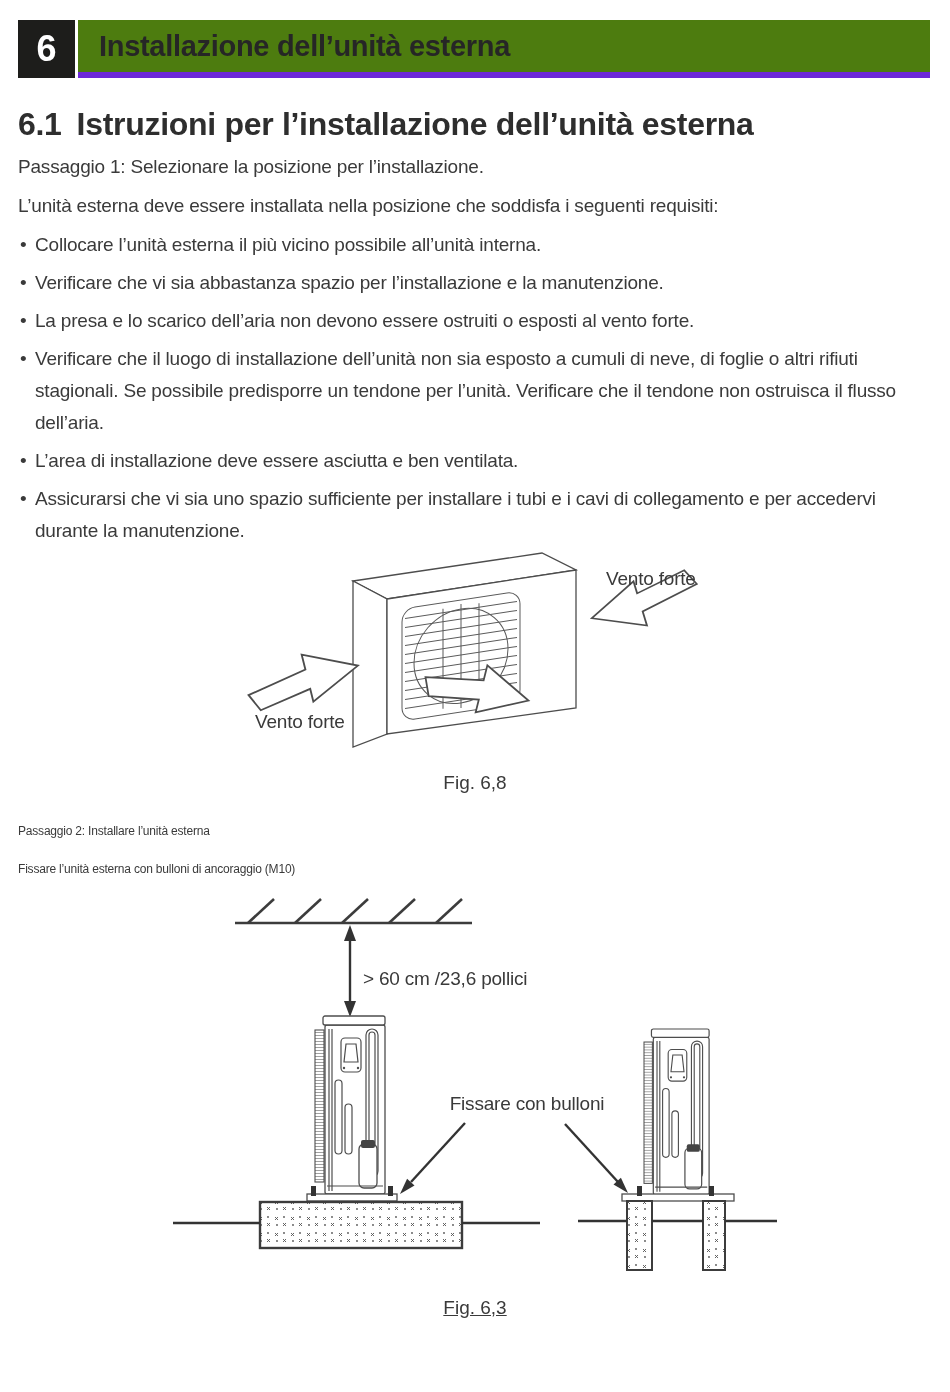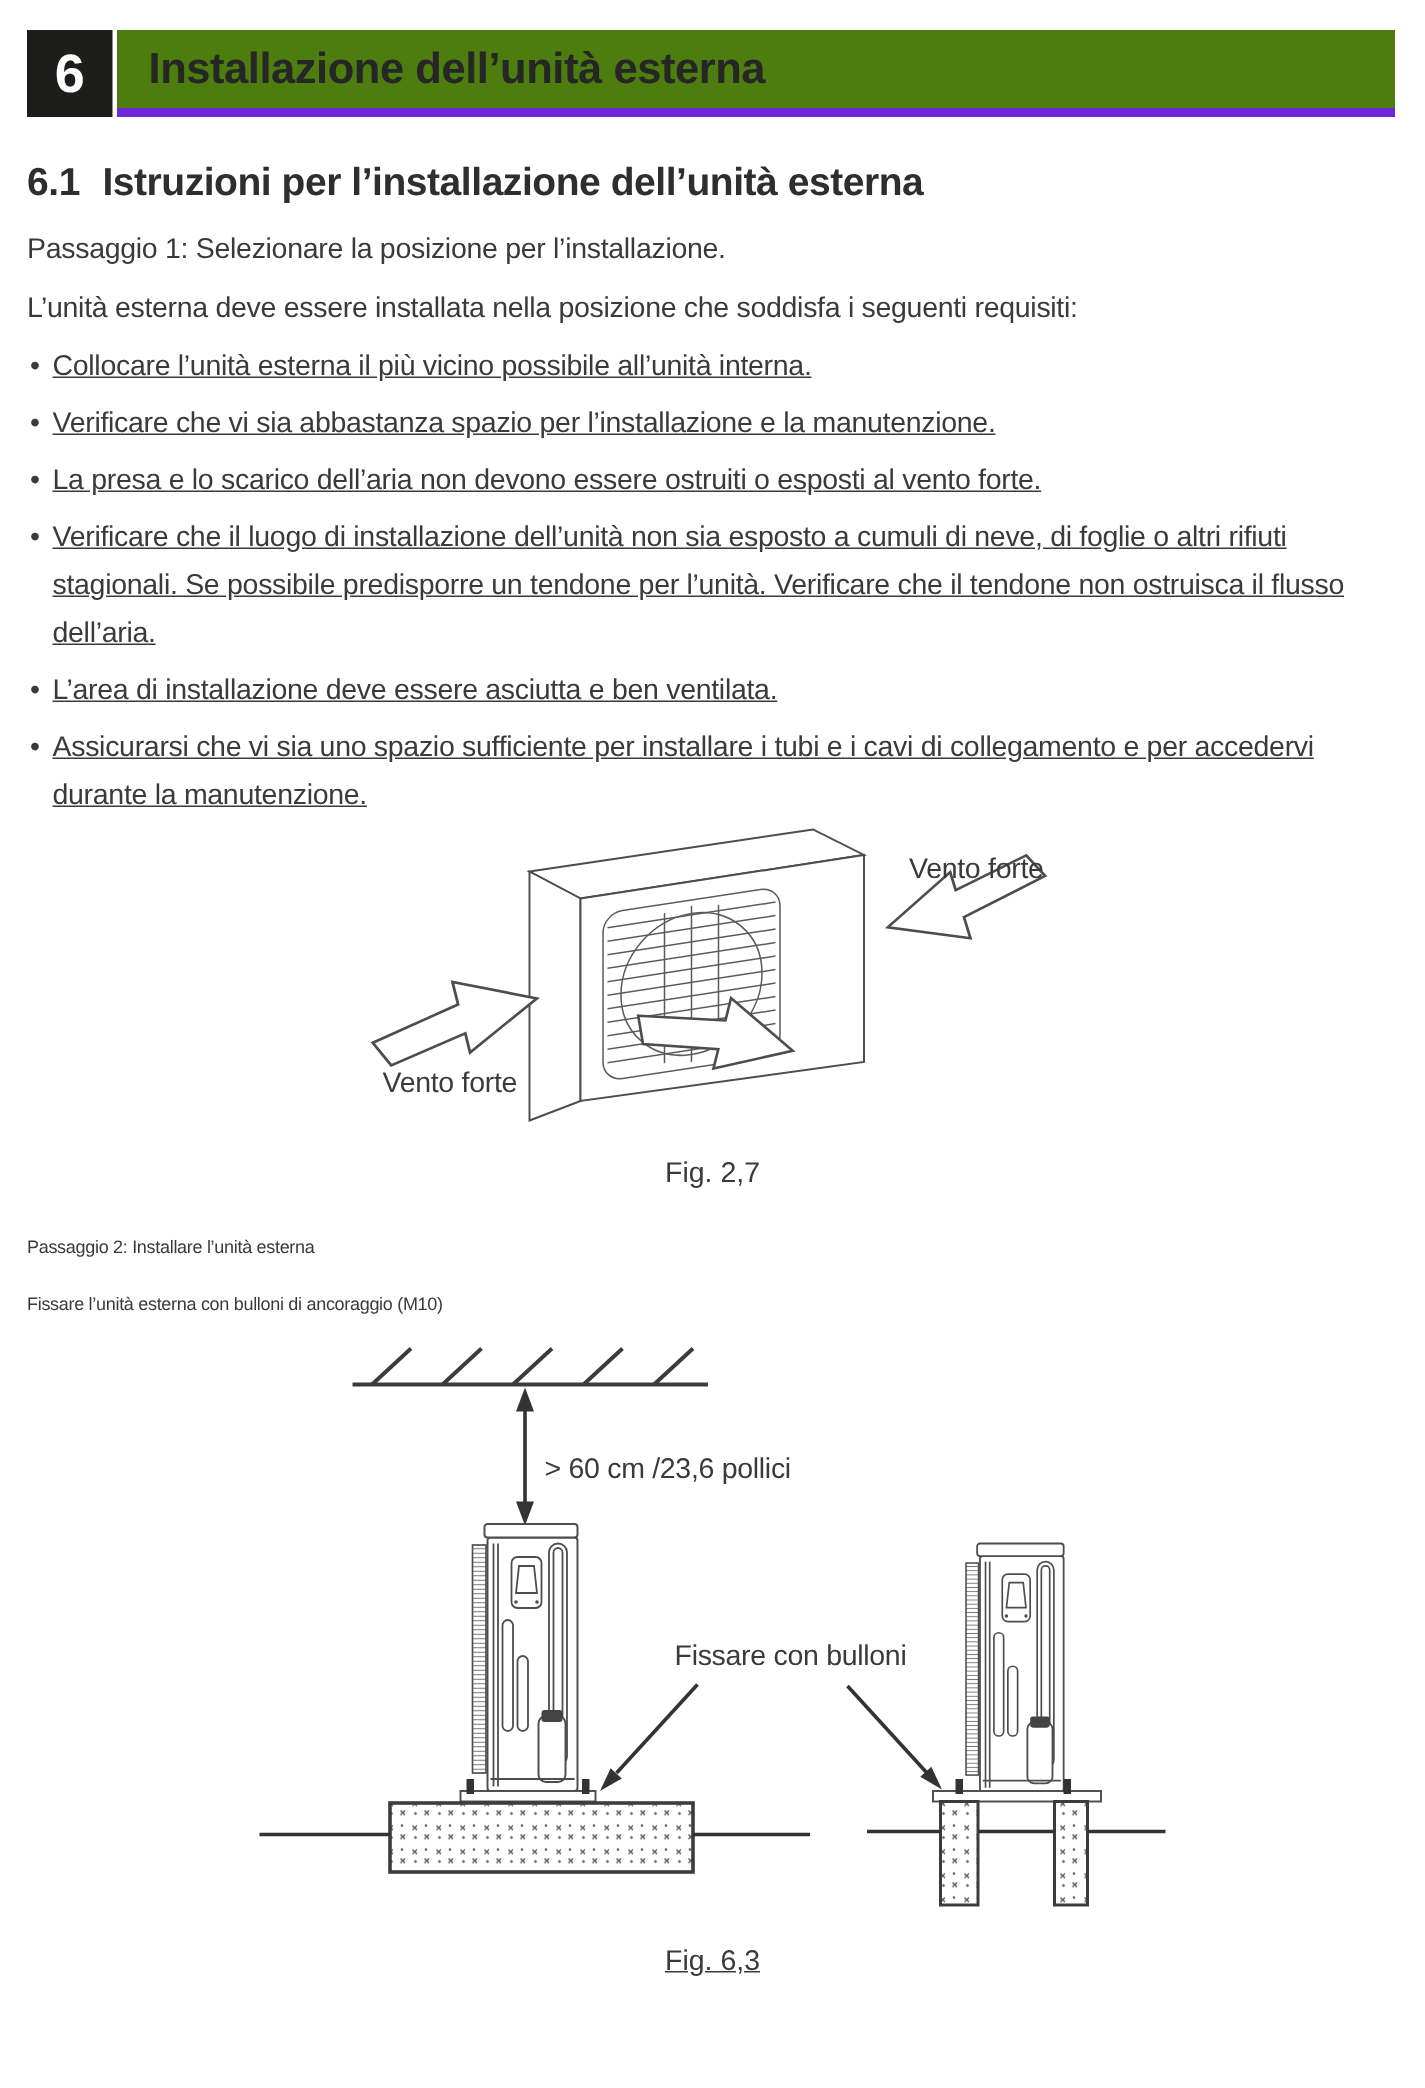--- a/index.html
+++ b/index.html
@@ -13,31 +13,31 @@
     width:57px; background:#1d1d1b; color:#fff; display:flex; align-items:center;
     justify-content:center; font-size:36px; font-weight:bold; flex:0 0 auto;
   }
   .chapter-titlebar {
     flex:1; margin-left:3px; background:#4d7c0f; border-bottom:6px solid #6d28d9;
     display:flex; align-items:center; padding-left:21px;
     font-size:29px; font-weight:bold; color:#262626; letter-spacing:-0.3px;
   }
   
   .section-heading {
-    position:absolute; left:18px; top:106px; font-size:26px; font-weight:bold;
+    position:absolute; left:18px; top:106px; font-size:32px; font-weight:bold;
     color:#2e2e2e; letter-spacing:-0.3px;
   }
   .section-heading .sec-num { margin-right:15px; }
   
   .textflow {
     position:absolute; left:18px; top:151px; width:916px;
     font-size:19px; line-height:32px; letter-spacing:-0.2px; color:#3a3a3a;
   }
   .textflow p { margin:0 0 7px; }
-  .textflow ul { margin:5px 0 16px; padding:0; list-style:none;text-decoration:underline; }
+  .textflow ul { margin:5px 0 16px; padding:0; list-style:none; }
   .textflow li { position:relative; padding-left:17px; margin-bottom:6px; }
   .textflow li::before { content:"\2022"; position:absolute; left:2px; }
   .step-line { position:absolute; left:18px; font-size:12px; letter-spacing:-0.2px; color:#3a3a3a; }
   .fig-caption { position:absolute; left:0; width:950px; text-align:center; font-size:19px; color:#3a3a3a; }
   
   .fig-svg { position:absolute; }
   svg text { font-family:"Liberation Sans", sans-serif; fill:#3a3a3a; font-size:19px; letter-spacing:-0.2px; }
   .ln  { stroke:#4d4d4d; fill:none; stroke-width:1.2; }
   .lnw { stroke:#4d4d4d; fill:#fff;  stroke-width:1.3; }
   .grl { stroke:#5a5a5a; fill:none; stroke-width:1; }
@@ -106,21 +106,21 @@
       <use href="#wa" transform="translate(200,114) rotate(14) scale(1.1)" fill="#fff" stroke="#4d4d4d" stroke-width="1.6"></use>
     </g>
 
     <use href="#wa" transform="translate(14,132) rotate(-14) scale(1.18,1.1)" fill="#fff" stroke="#4d4d4d" stroke-width="1.6"></use>
     <use href="#wa" transform="translate(472,56) rotate(163) scale(1.15,1.05)" fill="#fff" stroke="#4d4d4d" stroke-width="1.6"></use>
 
     <text x="25" y="183">Vento forte</text>
     <text x="376" y="40">Vento forte</text>
   </svg>
 
-  <div class="fig-caption" style="top:772px;">Fig. 2,7</div>
+  <div class="fig-caption" style="top:772px;">Fig. 6,8</div>
 
   <p class="step-line" style="top:812px;">Passaggio 2: Installare l’unità esterna</p>
   <p class="step-line" style="top:850px;">Fissare l’unità esterna con bulloni di ancoraggio (M10)</p>
 
   <svg class="fig-svg" style="left:160px; top:893px;" width="640" height="390" viewBox="0 0 640 390">
     <defs>
       <pattern id="concrete" width="16" height="16" patternUnits="userSpaceOnUse">
         <path d="M3,4 l3,3 M6,4 l-3,3 M11,10 l3,3 M14,10 l-3,3" stroke="#555" stroke-width="0.9" fill="none"></path>
         <circle cx="12" cy="4" r="0.9" fill="#555"></circle>
         <circle cx="5" cy="12" r="0.9" fill="#555"></circle>

